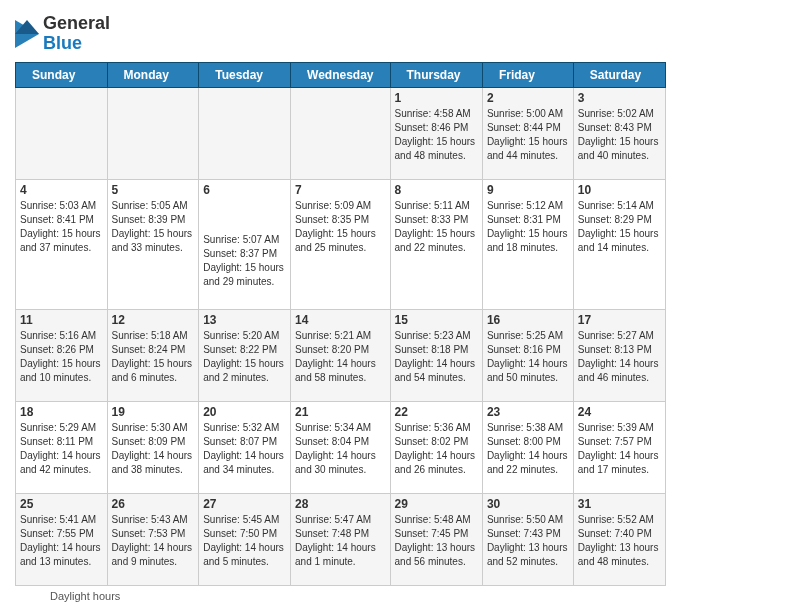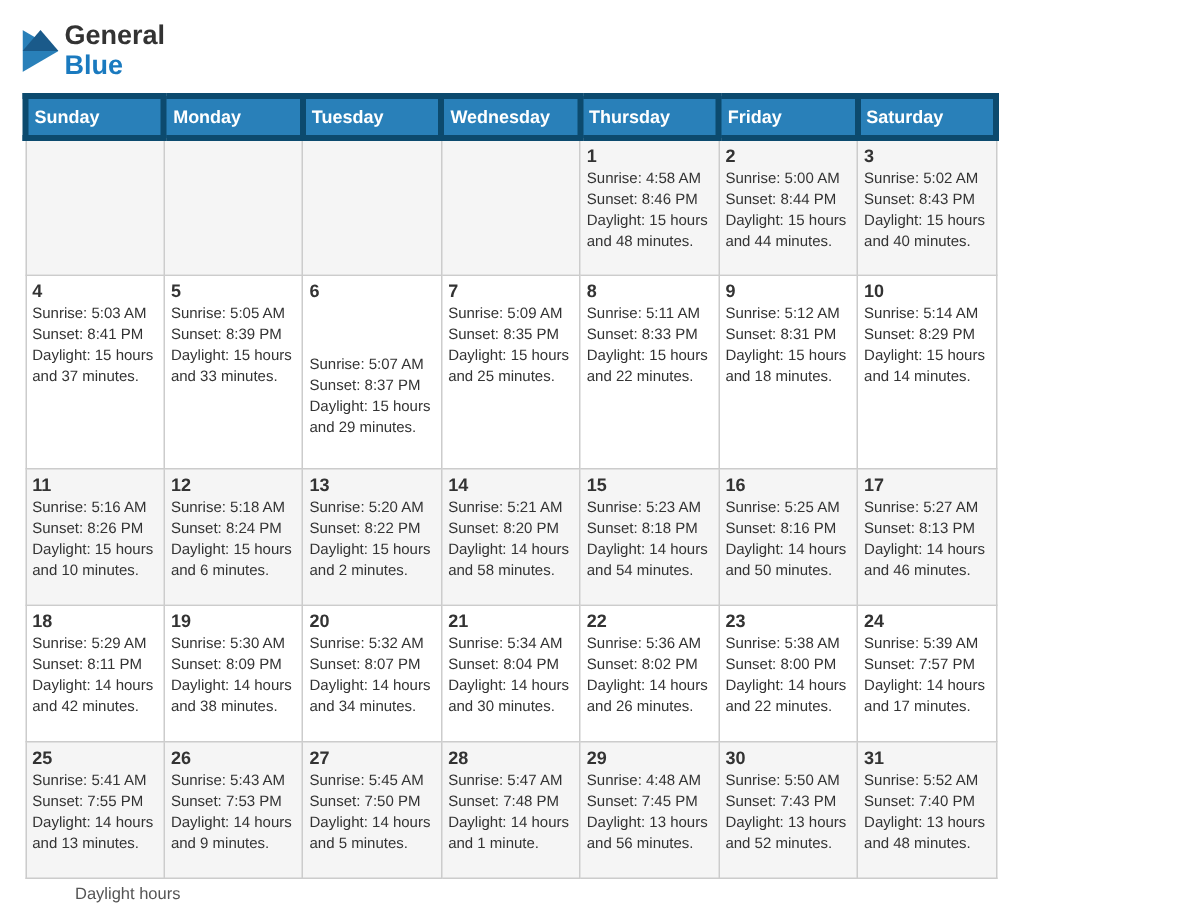--- a/index.html
+++ b/index.html
@@ -62,25 +62,25 @@
     }
     .calendar {
       width: 100%;
       border-collapse: collapse;
       flex: 1;
       font-size: 11px;
     }
     .calendar thead th {
       background-color: #2980b9;
       color: #fff;
-      padding: 5px 4px;
+      padding: 5px 16px;
       text-align: left;
       font-size: 12px;
       font-weight: bold;
-      border: 4px solid #0c4a6e;
+      border: 1px solid #0c4a6e;
     }
     .calendar tbody td {
       border: 1px solid #ccc;
       vertical-align: top;
       padding: 3px 4px;
       width: calc(100% / 7);
       height: 80px;
       background: #fff;
     }
     .calendar tbody tr:nth-child(odd) td {
@@ -346,21 +346,21 @@
           </td>
           <td>
             <span class="day-num">28</span>
             <div class="day-info" style="white-space: pre-line;">Sunrise: 5:47 AM
 Sunset: 7:48 PM
 Daylight: 14 hours
 and 1 minute.</div>
           </td>
           <td>
             <span class="day-num">29</span>
-            <div class="day-info" style="white-space: pre-line;">Sunrise: 4:48 AM
+            <div class="day-info" style="white-space: pre-line;">Sunrise: 5:48 AM
 Sunset: 7:45 PM
 Daylight: 13 hours
 and 56 minutes.</div>
           </td>
           <td>
             <span class="day-num">30</span>
             <div class="day-info" style="white-space: pre-line;">Sunrise: 5:50 AM
 Sunset: 7:43 PM
 Daylight: 13 hours
 and 52 minutes.</div>

